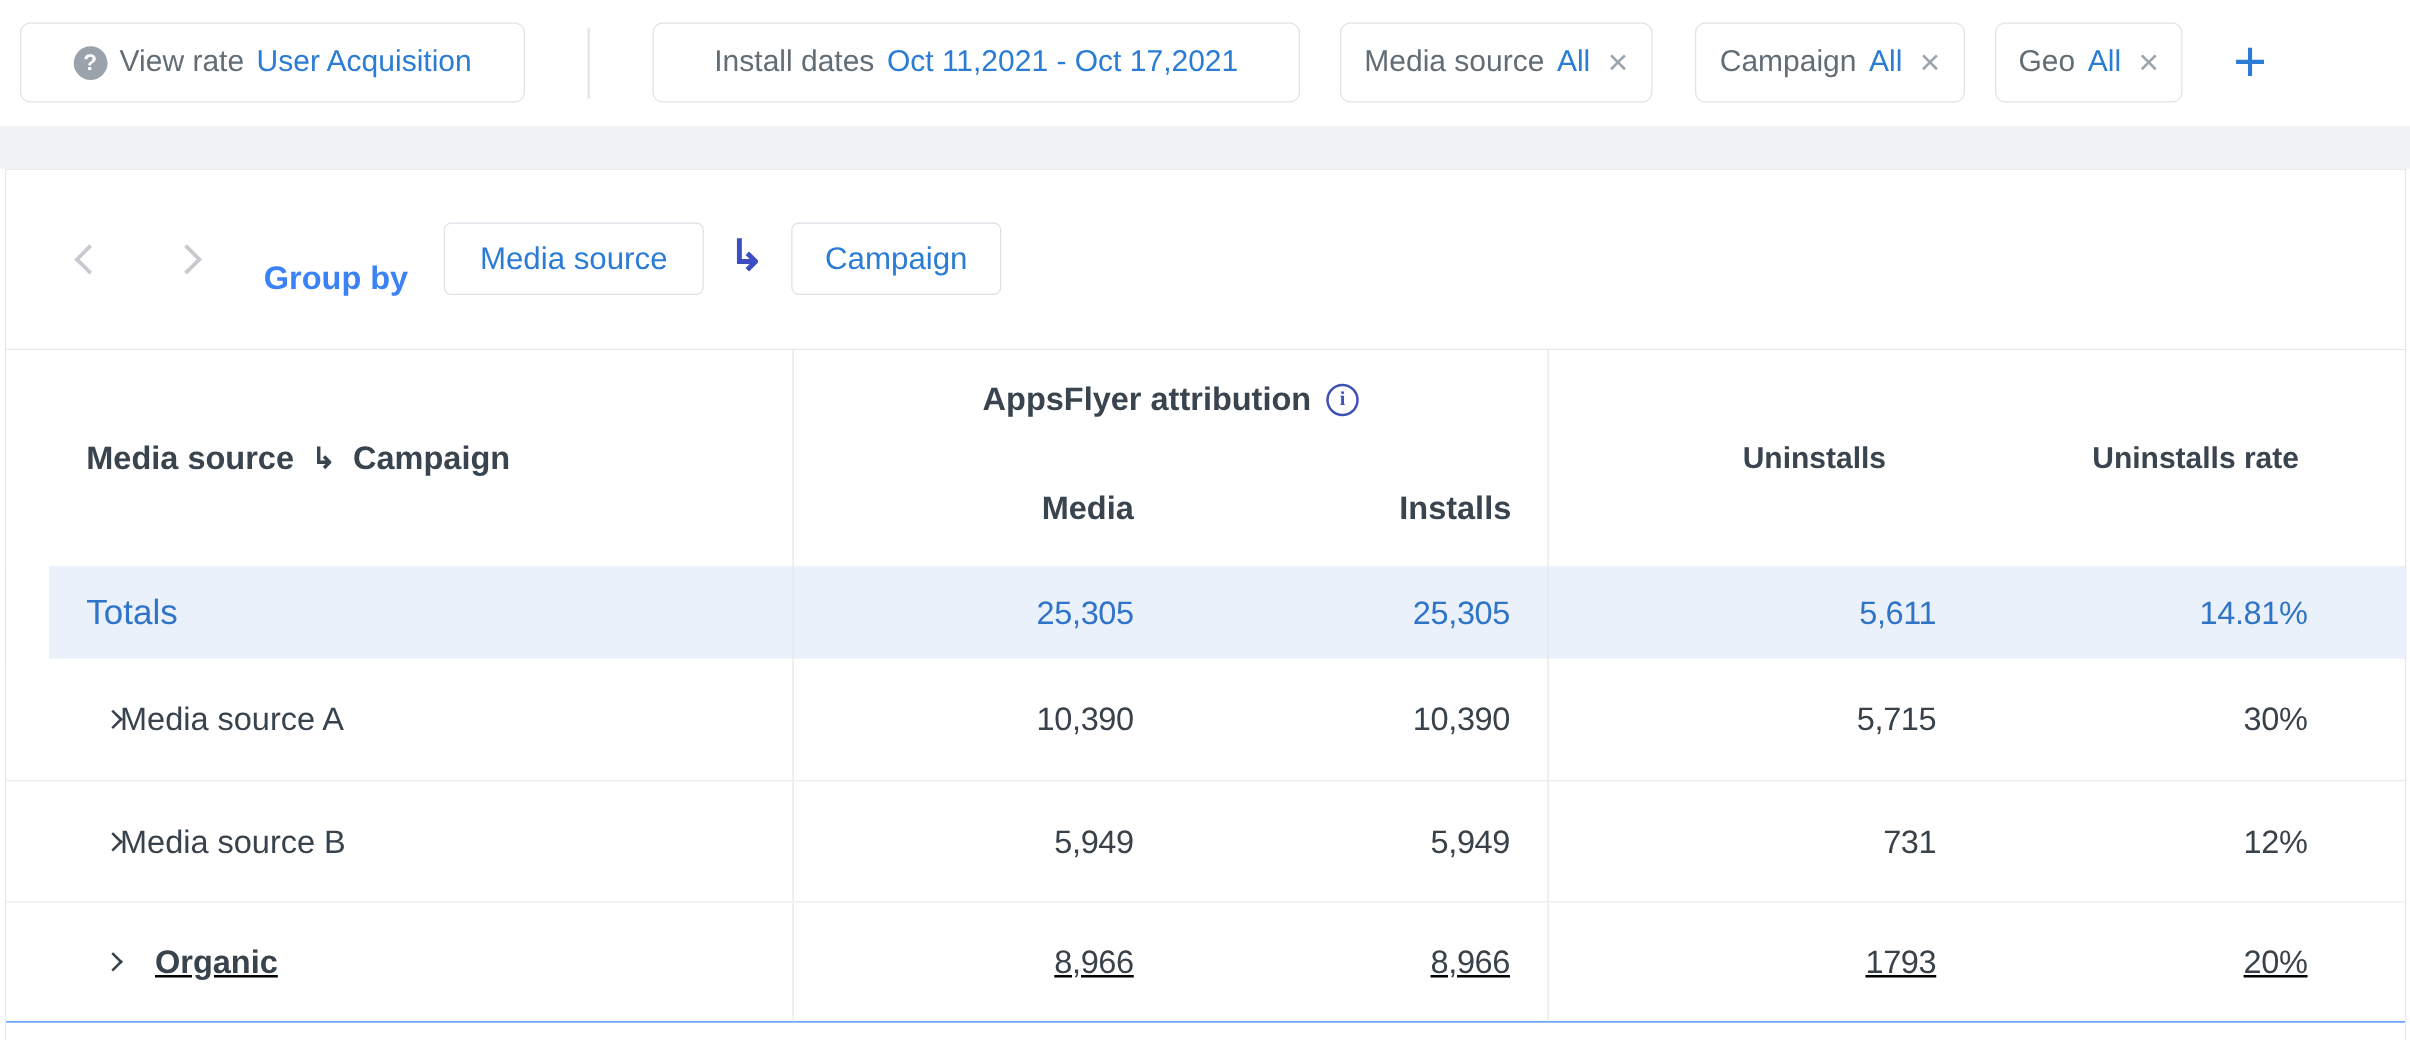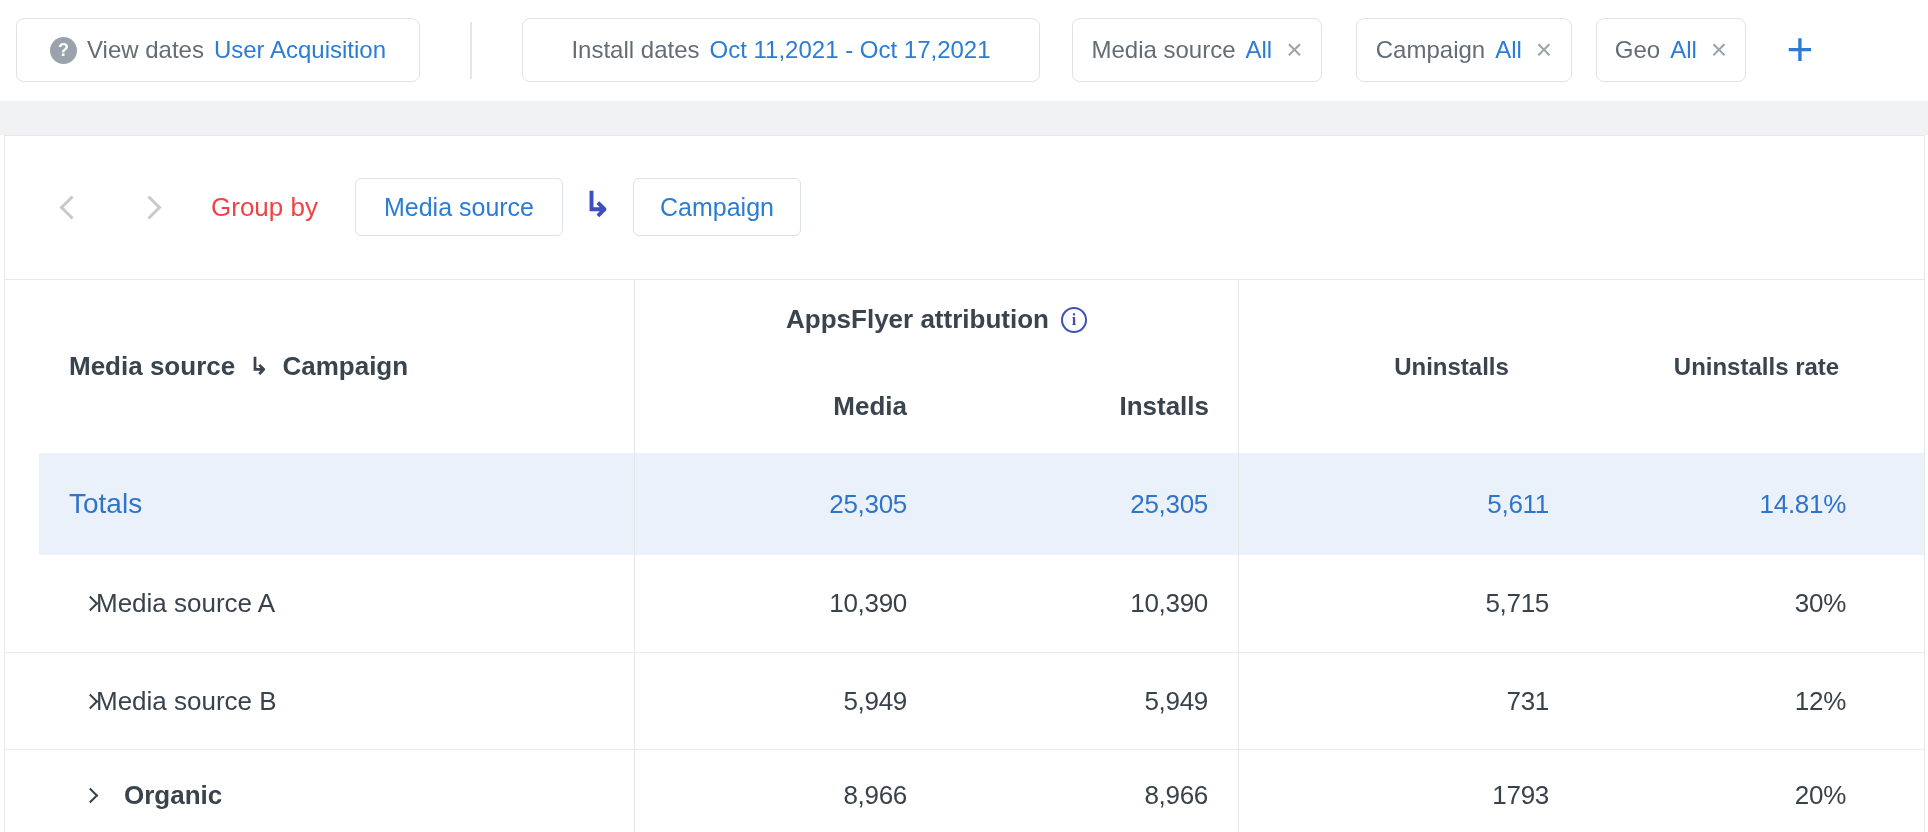--- a/index.html
+++ b/index.html
@@ -22,21 +22,21 @@
   
   .gray-strip { position:absolute; top:101px; left:0; width:1928px; height:34px; background:#f0f2f4; }
   
   .card { position:absolute; top:135px; left:4px; width:1921px; height:697px;
           background:#fff; border:1px solid #e6e9ec; border-bottom:none; }
   
   .groupby-row { position:relative; height:143px; }
   .nav-chevron { position:absolute; top:63px; width:17px; height:17px; cursor:pointer; }
   .nav-chevron.left  { left:58px;  border-left:3px solid #c6cacf; border-bottom:3px solid #c6cacf; transform:rotate(45deg); }
   .nav-chevron.right { left:136px; border-right:3px solid #c6cacf; border-top:3px solid #c6cacf; transform:rotate(45deg); }
-  .groupby-label { position:absolute; left:206px; top:56px; font-size:26px; font-weight:400; color:#ef4444; }
+  .groupby-label { position:absolute; left:206px; top:71px; font-size:26px; font-weight:700; color:#3b82f6; }
   .gb-btn { position:absolute; top:42px; height:58px; border:1.5px solid #dce1e6; border-radius:6px;
             background:#fff; color:#2b7cd4; font-size:25px; display:flex; align-items:center;
             justify-content:center; cursor:pointer; }
   .gb-btn.first { left:350px; width:208px; }
   .gb-btn.second { left:628px; width:168px; }
   .gb-arrow { position:absolute; left:578px; top:48px; font-size:34px; color:#3d4ec2; font-weight:bold; }
   
   .table-wrap { border-top:1px solid #e6e9ec; }
   .thead { display:grid; grid-template-columns:630px 604px 425px 1fr; height:173px; }
   .th-dim { border-right:1px solid #e4e7ea; display:flex; align-items:center; padding-left:64px;
@@ -59,39 +59,39 @@
   
   .trow { display:grid; grid-template-columns:630px 306px 298px 425px 1fr; }
   .trow .c1 { border-right:1px solid #e4e7ea; display:flex; align-items:center; }
   .trow .c2, .trow .c3, .trow .c4, .trow .c5 { display:flex; align-items:center;
         justify-content:flex-end; font-size:26px; letter-spacing:-0.3px; color:#39424b; }
   .trow .c3 { border-right:1px solid #e4e7ea; }
   .trow .c2 { padding-right:34px; }
   .trow .c3 { padding-right:30px; }
   .trow .c4 { padding-right:115px; }
   .trow .c5 { padding-right:78px; }
-  .totals-row { height:102px; background:linear-gradient(90deg, #ffffff 34px, #ebf1fa 34px); }
+  .totals-row { height:74px; background:linear-gradient(90deg, #ffffff 34px, #ebf1fa 34px); }
   .totals-row .c1 { padding-left:64px; font-size:28px; color:#2f74c8; }
   .totals-row .c2, .totals-row .c3, .totals-row .c4, .totals-row .c5 { color:#2f74c8; }
   .data-row { height:97px; }
   .data-row + .data-row { border-top:1px solid #e9ecef; }
-  .data-row:last-child { border-bottom:5px solid #3b82f6; }
+  .data-row:last-child { border-bottom:1px solid #3b82f6;text-decoration:underline; }
   .row-chevron { width:11px; height:11px; border-top:2.5px solid #39424b; border-right:2.5px solid #39424b;
                  transform:rotate(45deg); margin-left:80px; flex:0 0 auto; cursor:pointer; }
   .row-label { font-size:26px; color:#39434d; font-weight:500; }
   .data-row.bold .row-label { font-weight:700; margin-left:28px; }
 </style>
 </head>
 <body>
 
 <div class="filter-bar">
 
   <div class="pill" style="left:16px; width:404px;">
     <span class="help-badge">?</span>
-    <span>View dates</span>
+    <span>View rate</span>
     <span class="val">User Acquisition</span>
   </div>
 
   <div class="vsep"></div>
 
   <div class="pill" style="left:522px; width:518px;">
     <span>Install dates</span>
     <span class="val">Oct 11,2021 - Oct 17,2021</span>
   </div>
 

